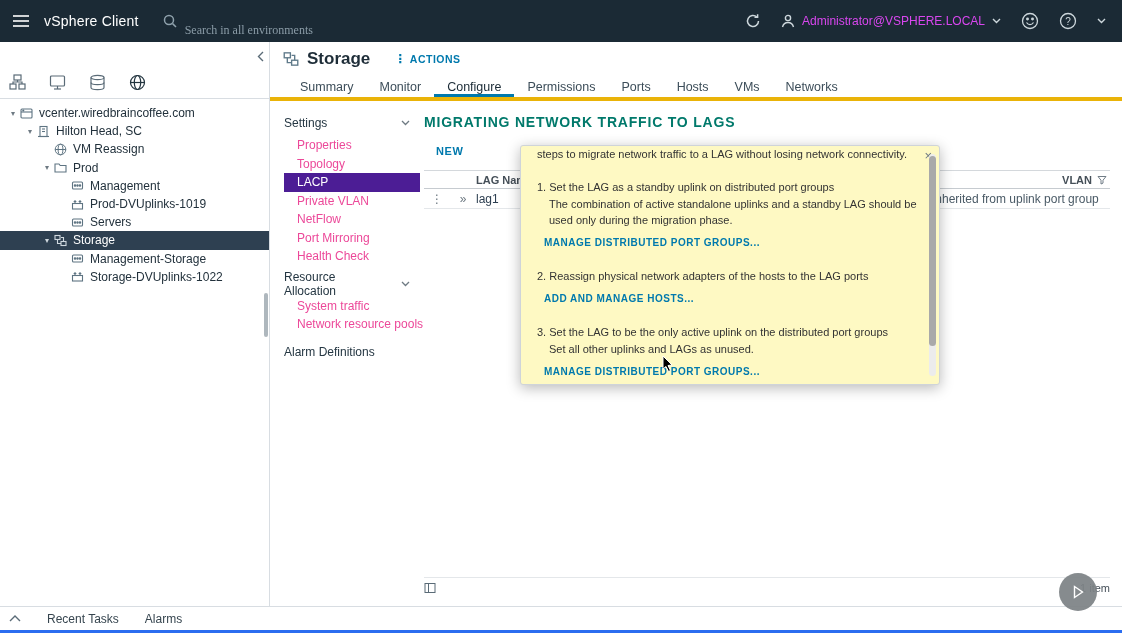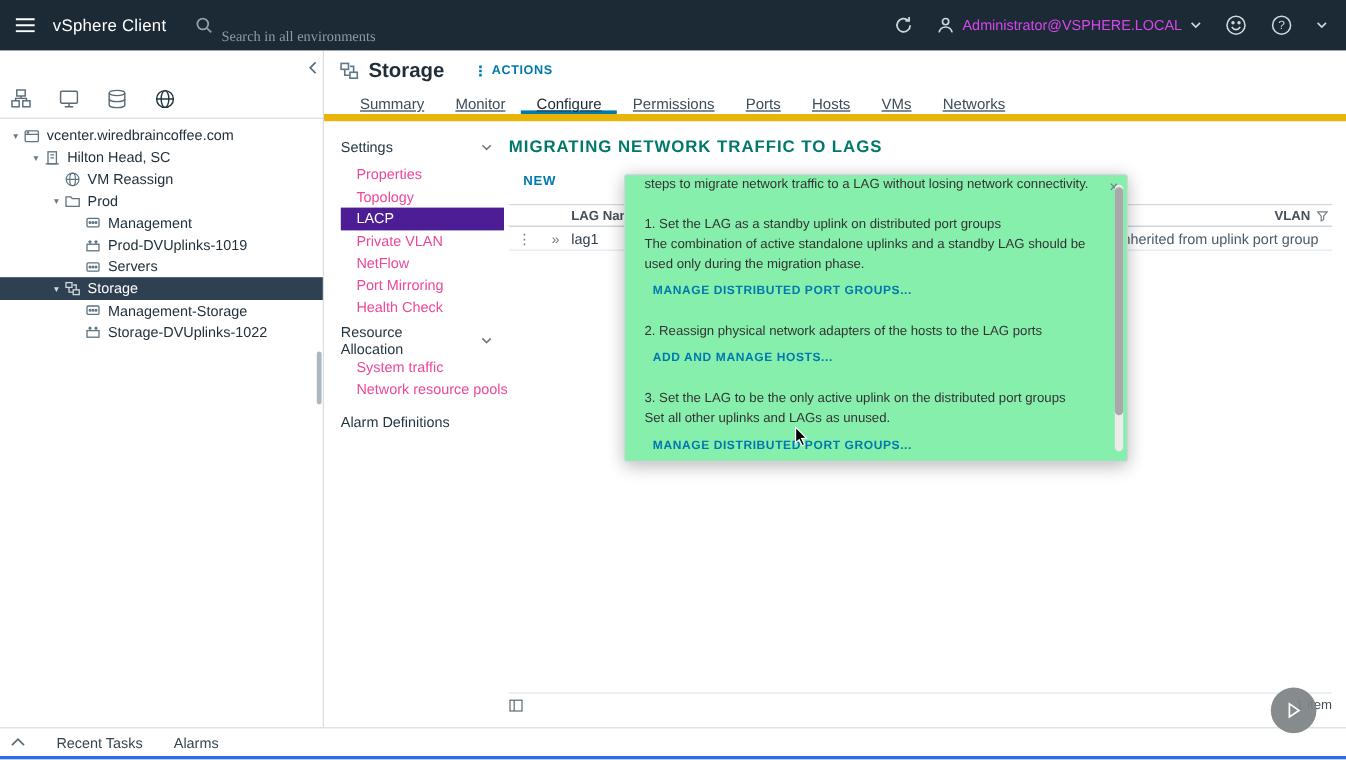--- a/index.html
+++ b/index.html
@@ -34,21 +34,21 @@
   .tree-row.selected .caret { color:#cfd8de; }
   .d0{padding-left:6px}.d1{padding-left:23px}.d2{padding-left:40px}.d3{padding-left:57px}
   .tree-scroll-thumb { position:absolute; right:1px; top:251px; width:4px; height:44px; background:#9aa5ad; border-radius:2px; opacity:.8; }
 
   
   .main { position:absolute; top:42px; left:270px; right:0; bottom:27px; display:flex; flex-direction:column; background:#fff; }
   .obj-header { height:34px; display:flex; align-items:center; padding-left:13px; flex-shrink:0; }
   .obj-title { font-size:17px; font-weight:bold; color:#1e2d38; margin-left:8px; }
   .actions-btn { margin-left:24px; display:flex; align-items:center; gap:3px; color:#0079ad; font-size:10.5px; font-weight:bold; letter-spacing:.5px; cursor:pointer; }
   .actions-dots { font-size:12px; line-height:10px; }
-  .tabs { height:25px; display:flex; padding-left:17px; border-bottom:6px solid #eab308; flex-shrink:0;text-decoration:underline; }
+  .tabs { height:25px; display:flex; padding-left:17px; border-bottom:4px solid #eab308; flex-shrink:0; }
   .tab { padding:0 13px; font-size:12.5px; line-height:22px; color:#3c4d59; cursor:pointer; }
   .tab.active { color:#1b2b36; border-bottom:3px solid #0079ad; }
   .main-body { flex:1; display:flex; position:relative; min-height:0; }
 
   
   .settings-nav { width:150px; flex-shrink:0; padding:12px 0 0 14px; font-size:12px; }
   .nav-group-header { display:flex; align-items:center; height:20px; color:#243642; margin-bottom:3px; cursor:pointer;gap:38px; }
   .gchev { margin-left:auto; margin-right:10px; display:flex; }
   .nav-item { height:18.5px; line-height:18.5px; padding-left:13px; color:#ec4899; cursor:pointer; white-space:nowrap; }
   .nav-item.selected { background:#4c1d95; color:#fff; }
@@ -66,24 +66,24 @@
   .c-name { flex:1; min-width:0; }
   .c-vlan { width:178px; display:flex; align-items:center; flex-shrink:0; }
   .tbl-header .c-vlan { justify-content:flex-end; gap:5px; padding-right:3px; }
   .tbl-row { display:flex; align-items:center; height:20px; border-bottom:1px solid #e4e7ea; font-size:12px; color:#2c3e50; }
   .tbl-row .c-vlan { color:#4a5a66; white-space:nowrap; overflow:hidden; }
   .tbl-footer { position:absolute; left:4px; right:12px; bottom:9px; height:20px; display:flex; align-items:center; border-top:1px solid #e4e7ea; font-size:11px; color:#454f58; }
   .tbl-footer .count { margin-left:auto; }
   .col-sel { display:flex; cursor:pointer; }
 
   
-  .popup { position:absolute; left:520px; top:145px; width:420px; height:240px; background:#86efac; border:1px solid #cfd4d9; border-radius:3px; box-shadow:0 3px 14px rgba(0,0,0,.28); z-index:50; padding:6px 14px 10px 16px; overflow:hidden; font-size:11px; line-height:16px; color:#333; }
+  .popup { position:absolute; left:520px; top:145px; width:420px; height:240px; background:#fef9c3; border:1px solid #cfd4d9; border-radius:3px; box-shadow:0 3px 14px rgba(0,0,0,.28); z-index:50; padding:6px 14px 10px 16px; overflow:hidden; font-size:11px; line-height:16px; color:#333; }
   .intro { margin-top:-6px; }
   .step-title { margin-top:17px; }
-  .step-desc { margin-top:1px; }
+  .step-desc { margin-top:1px;margin-left:12px; }
   .step-link { margin-top:7px; margin-left:7px; font-size:10px; font-weight:bold; letter-spacing:.5px; color:#0079ad; cursor:pointer; }
   .popup-close { position:absolute; top:3px; right:7px; font-size:13px; color:#6e7a83; cursor:pointer; line-height:13px; }
   .popup-track { position:absolute; right:3px; top:8px; bottom:8px; width:7px; background:#ececec; border-radius:4px; }
   .popup-thumb { position:absolute; right:3px; top:10px; width:7px; height:190px; background:#a9a9a9; border-radius:4px; cursor:pointer; }
 
   
   .bottombar { position:absolute; left:0; right:0; bottom:3px; height:24px; border-top:1px solid #d8dde2; background:#fff; display:flex; align-items:center; font-size:12px; color:#36454f; z-index:40; }
   .tasks-expander { margin-left:9px; display:flex; cursor:pointer; }
   .bb-item { margin-left:26px; cursor:pointer; }
   .bottom-accent { position:absolute; left:0; right:0; bottom:0; height:3px; background:#2b6df0; z-index:60; }

